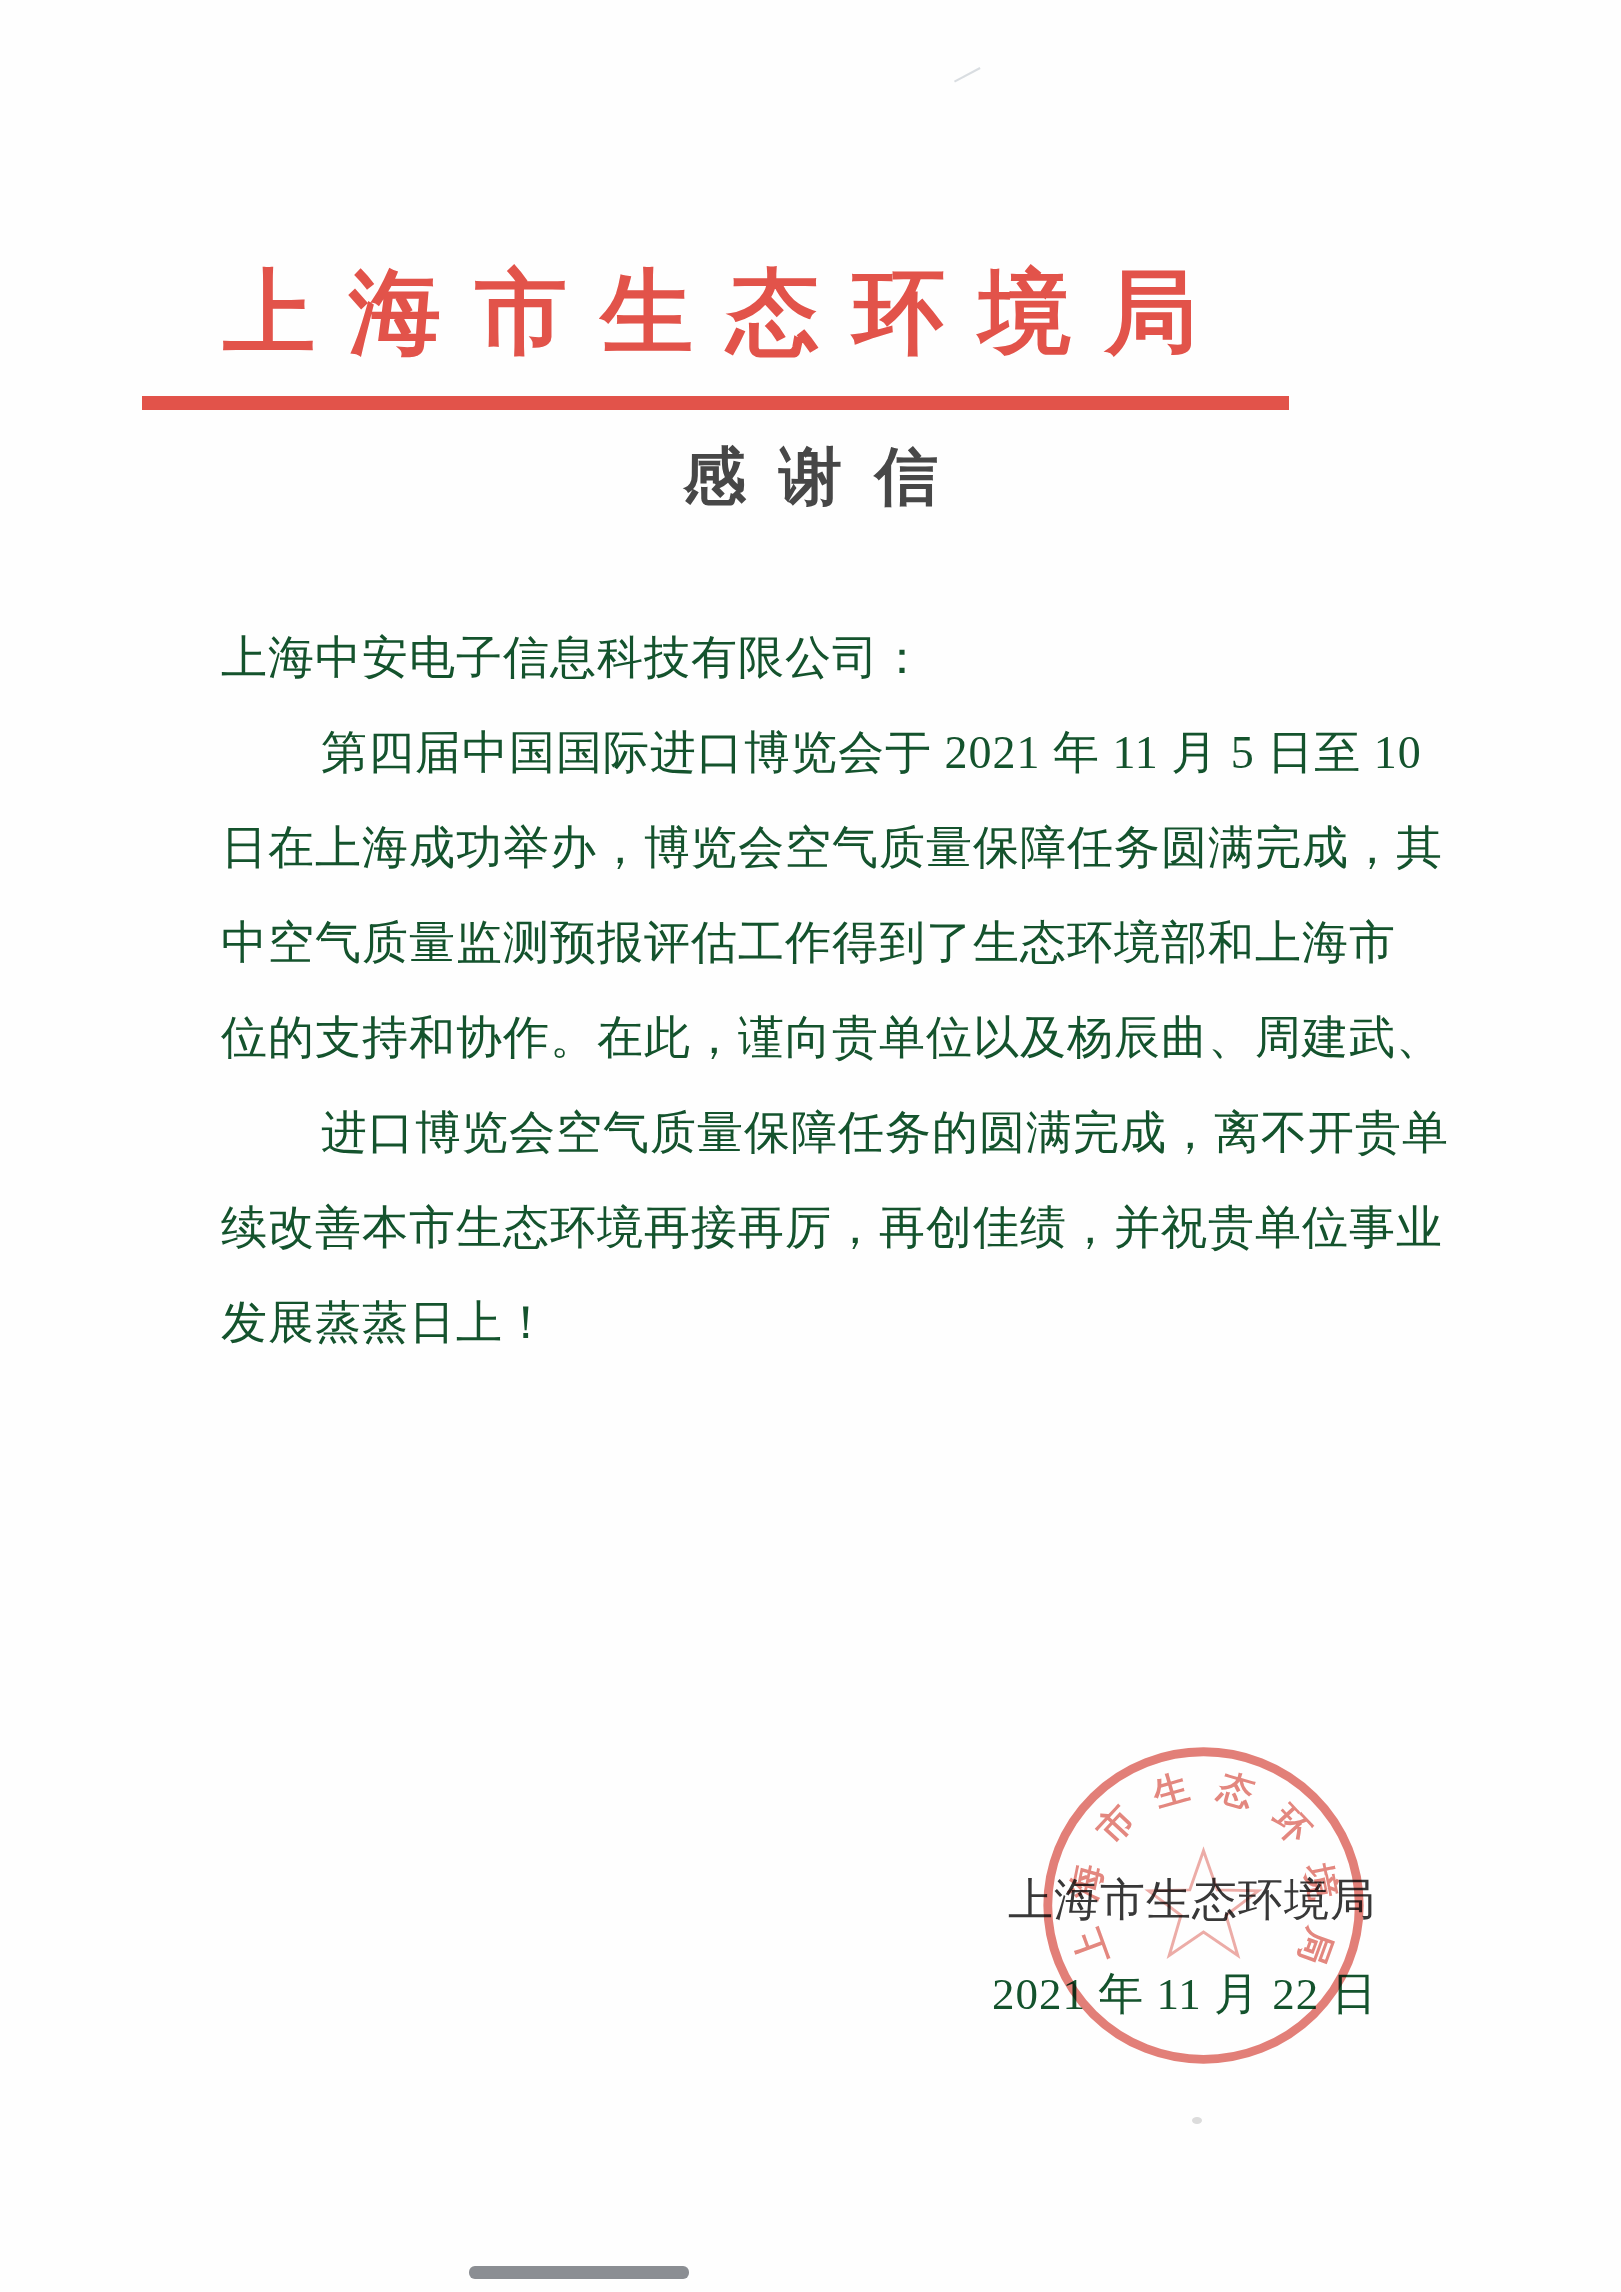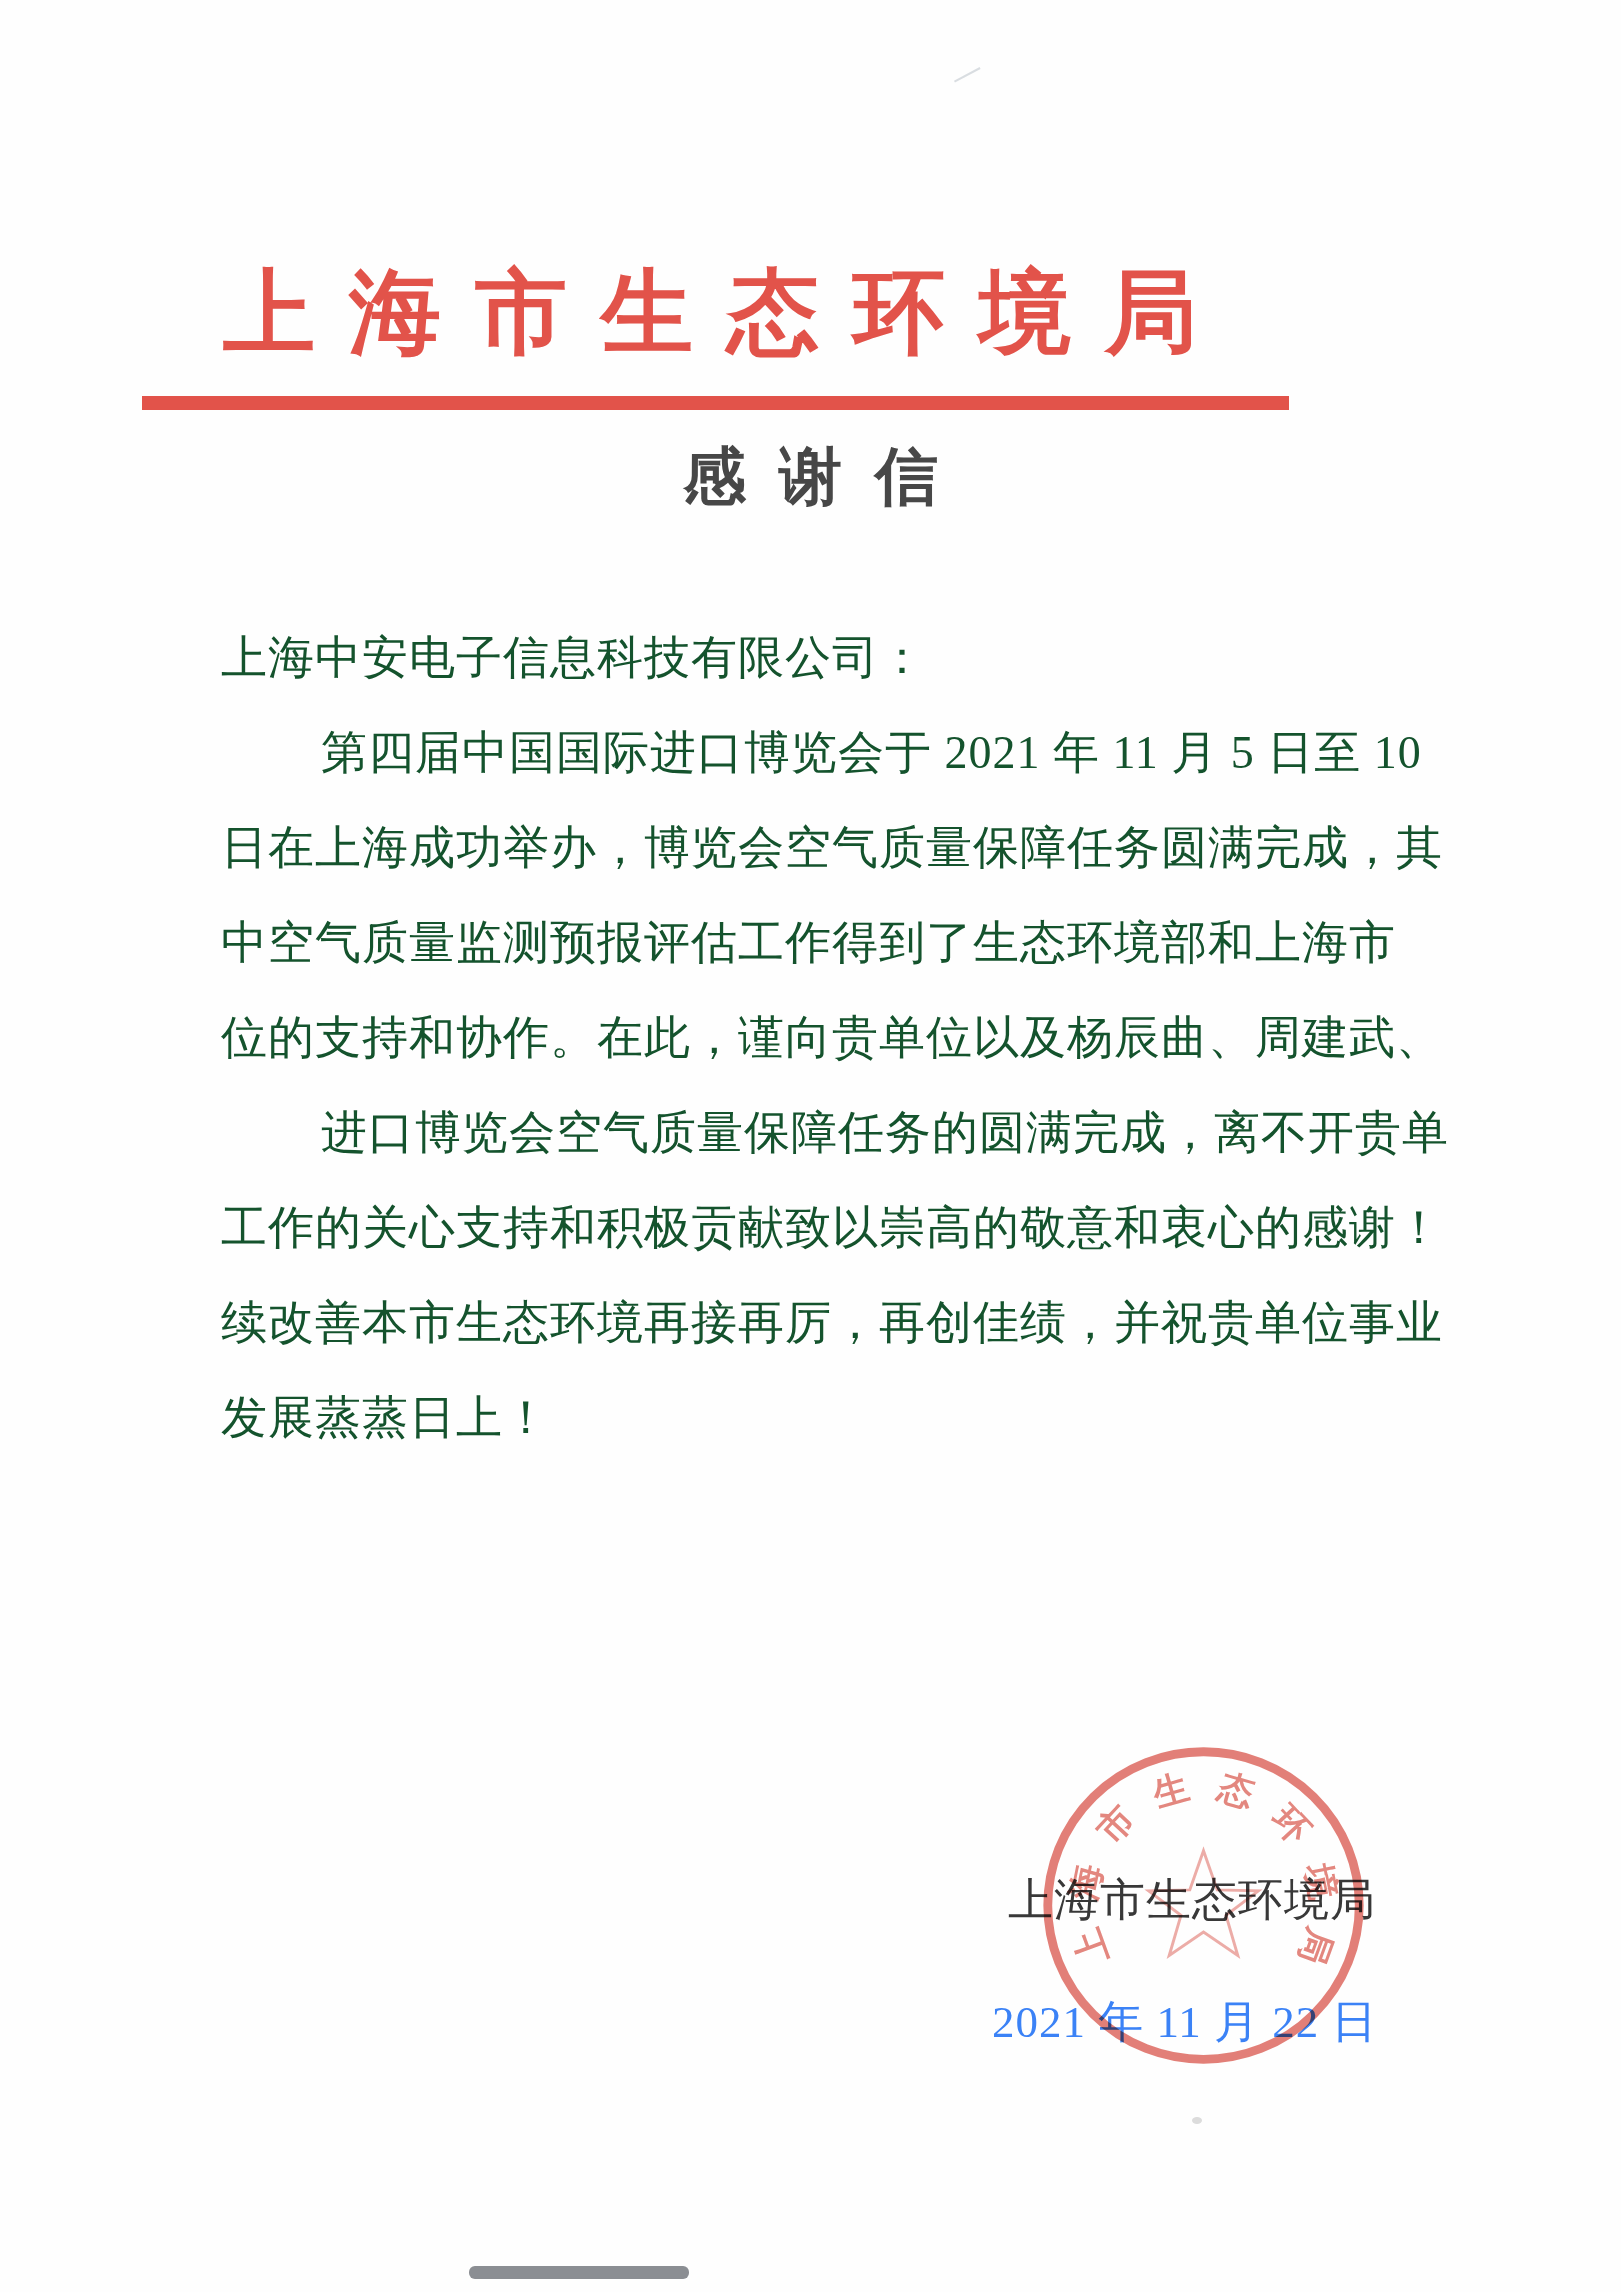--- a/index.html
+++ b/index.html
@@ -61,25 +61,24 @@
     font-size: 45px;
     color: #383838;
     letter-spacing: 1px;
     white-space: nowrap;
     z-index: 2;
   }
   .sig-date {
     position: absolute;
     left: 992px; top: 1964px;
     font-size: 45px;
-    color: #3b82f6;
+    color: #14532d;
     letter-spacing: 1px;
     white-space: nowrap;
     z-index: 2;
-    margin-top: 28px;
   }
   
   .seal {
     position: absolute;
     left: 1037px; top: 1741px;
     width: 333px; height: 333px;
     z-index: 3;
     mix-blend-mode: multiply;
     opacity: 0.85;
     filter: blur(0.4px);
@@ -125,21 +124,20 @@
 
   <div class="doc-title">感谢信</div>
 
   <div class="body-text">
     <div class="body-line">上海中安电子信息科技有限公司：</div>
     <div class="body-line indent">第四届中国国际进口博览会于 2021 年 11 月 5 日至 10</div>
     <div class="body-line">日在上海成功举办，博览会空气质量保障任务圆满完成，其</div>
     <div class="body-line">中空气质量监测预报评估工作得到了生态环境部和上海市</div>
     <div class="body-line">位的支持和协作。在此，谨向贵单位以及杨辰曲、周建武、</div>
     <div class="body-line indent">进口博览会空气质量保障任务的圆满完成，离不开贵单</div>
-    <div class="body-line">工作的关心支持和积极贡献致以崇高的敬意和衷心的感谢！</div>
     <div class="body-line">续改善本市生态环境再接再厉，再创佳绩，并祝贵单位事业</div>
     <div class="body-line">发展蒸蒸日上！</div>
   </div>
 
   <div class="sig-agency">上海市生态环境局</div>
   <div class="sig-date">2021 年 11 月 22 日</div>
 
   <svg class="seal" viewBox="0 0 340 340">
     <ellipse cx="170" cy="168" rx="159" ry="157" fill="none" stroke="#d84f43" stroke-width="9" opacity="0.85"></ellipse>
 

